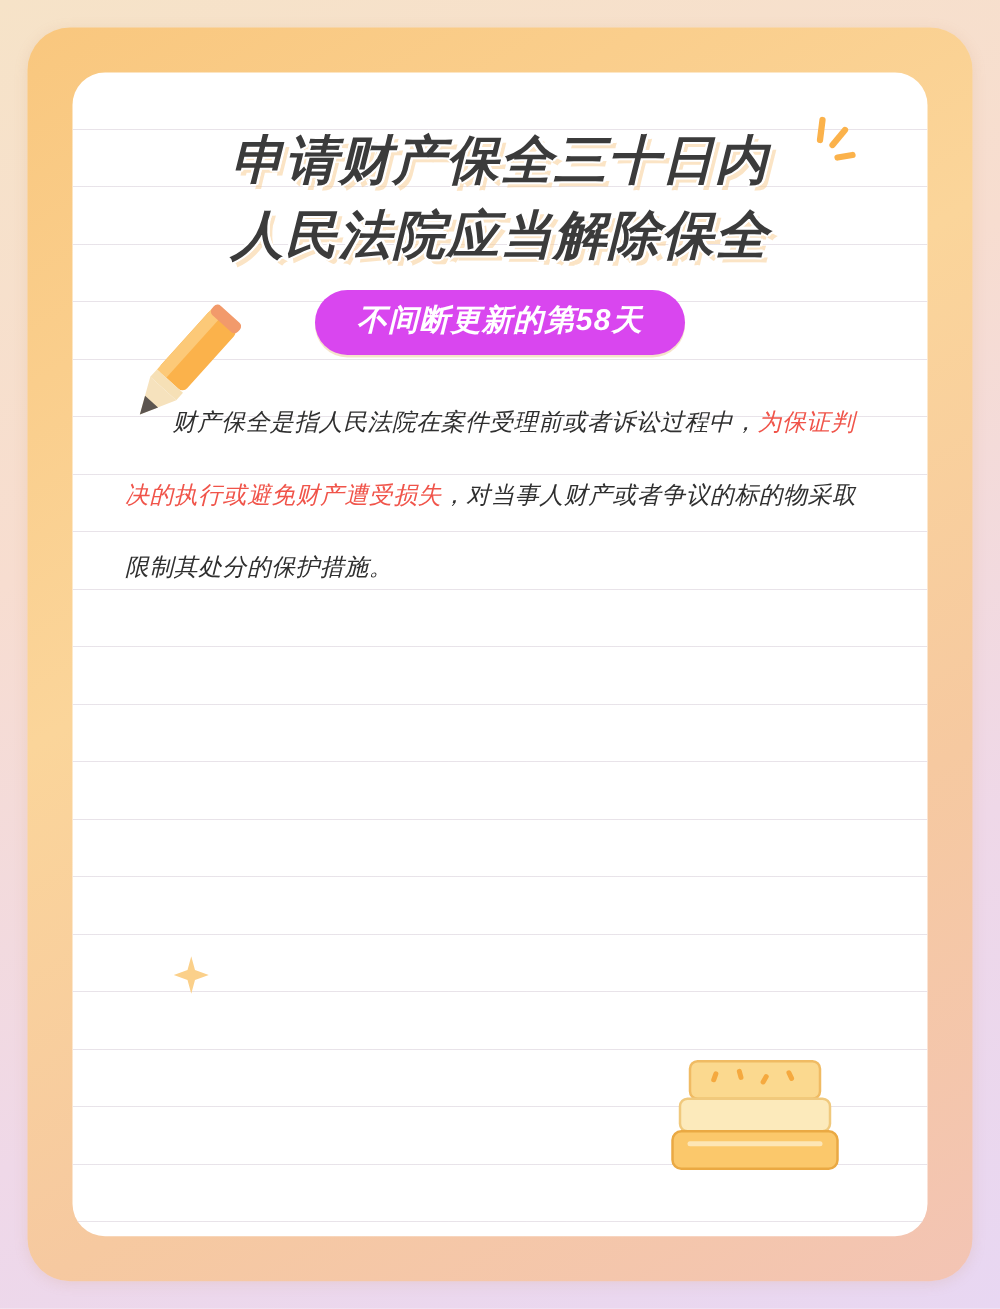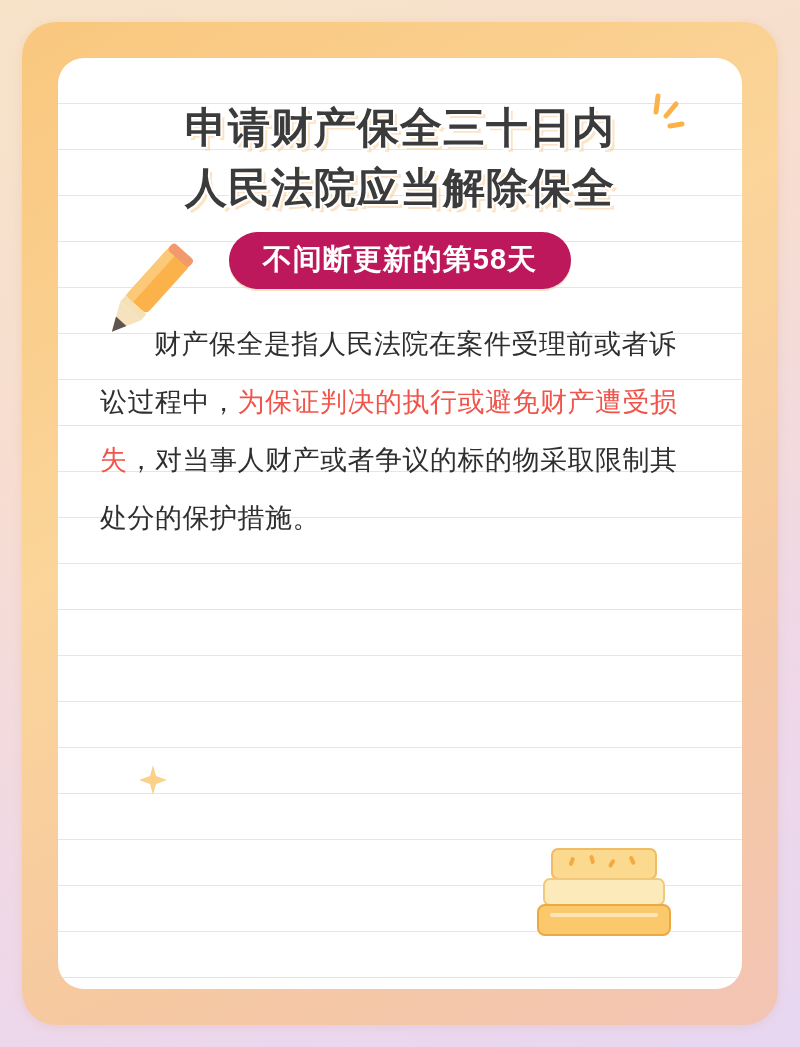--- a/index.html
+++ b/index.html
@@ -12,21 +12,21 @@
     overflow: hidden;
     font-family: "Liberation Sans", sans-serif;
     background: linear-gradient(160deg, #f6e3c8 0%, #f7ddd0 35%, #efd8e8 70%, #e8d7f2 100%);
     position: relative;
   }
 
   
   .poster {
     position: absolute;
     left: 0; top: 0;
-    width: 800px; height: 1047px;
+    width: 800px; height: 1047px; font-style: italic;
   }
 
   .frame-outer {
     position: absolute;
     left: 22px;
     top: 22px;
     right: 22px;
     bottom: 22px;
     border-radius: 34px;
     background: linear-gradient(150deg, #f9c77e 0%, #fbd59a 40%, #f6c9a0 70%, #f3c4b4 100%);
@@ -78,37 +78,37 @@
   }
 
   
   .badge-wrap {
     text-align: center;
     margin-top: 14px;
     position: relative;
   }
   .badge {
     display: inline-block;
-    background: #be185d;
+    background: #d946ef;
     color: #ffffff;
     font-weight: bold;
-    font-size: 29px;
+    font-size: 24px;
     line-height: 1;
     padding: 13px 34px 15px 34px;
     border-radius: 30px;
     letter-spacing: 1px;
     box-shadow: 0 2px 0 rgba(226,174,104,0.35);
   }
 
   
   .body {
     position: relative;
     margin: 26px 42px 0 42px;
     font-family: "Liberation Serif", "DejaVu Serif", serif;
-    font-size: 27px;
+    font-size: 19px;
     line-height: 58px;
     color: #2f2f2f;
     letter-spacing: 0.5px;
   }
   .para {
     text-indent: 2em;
     margin: 0 0 2px 0;
   }
   .hl {
     color: #f0544a;

